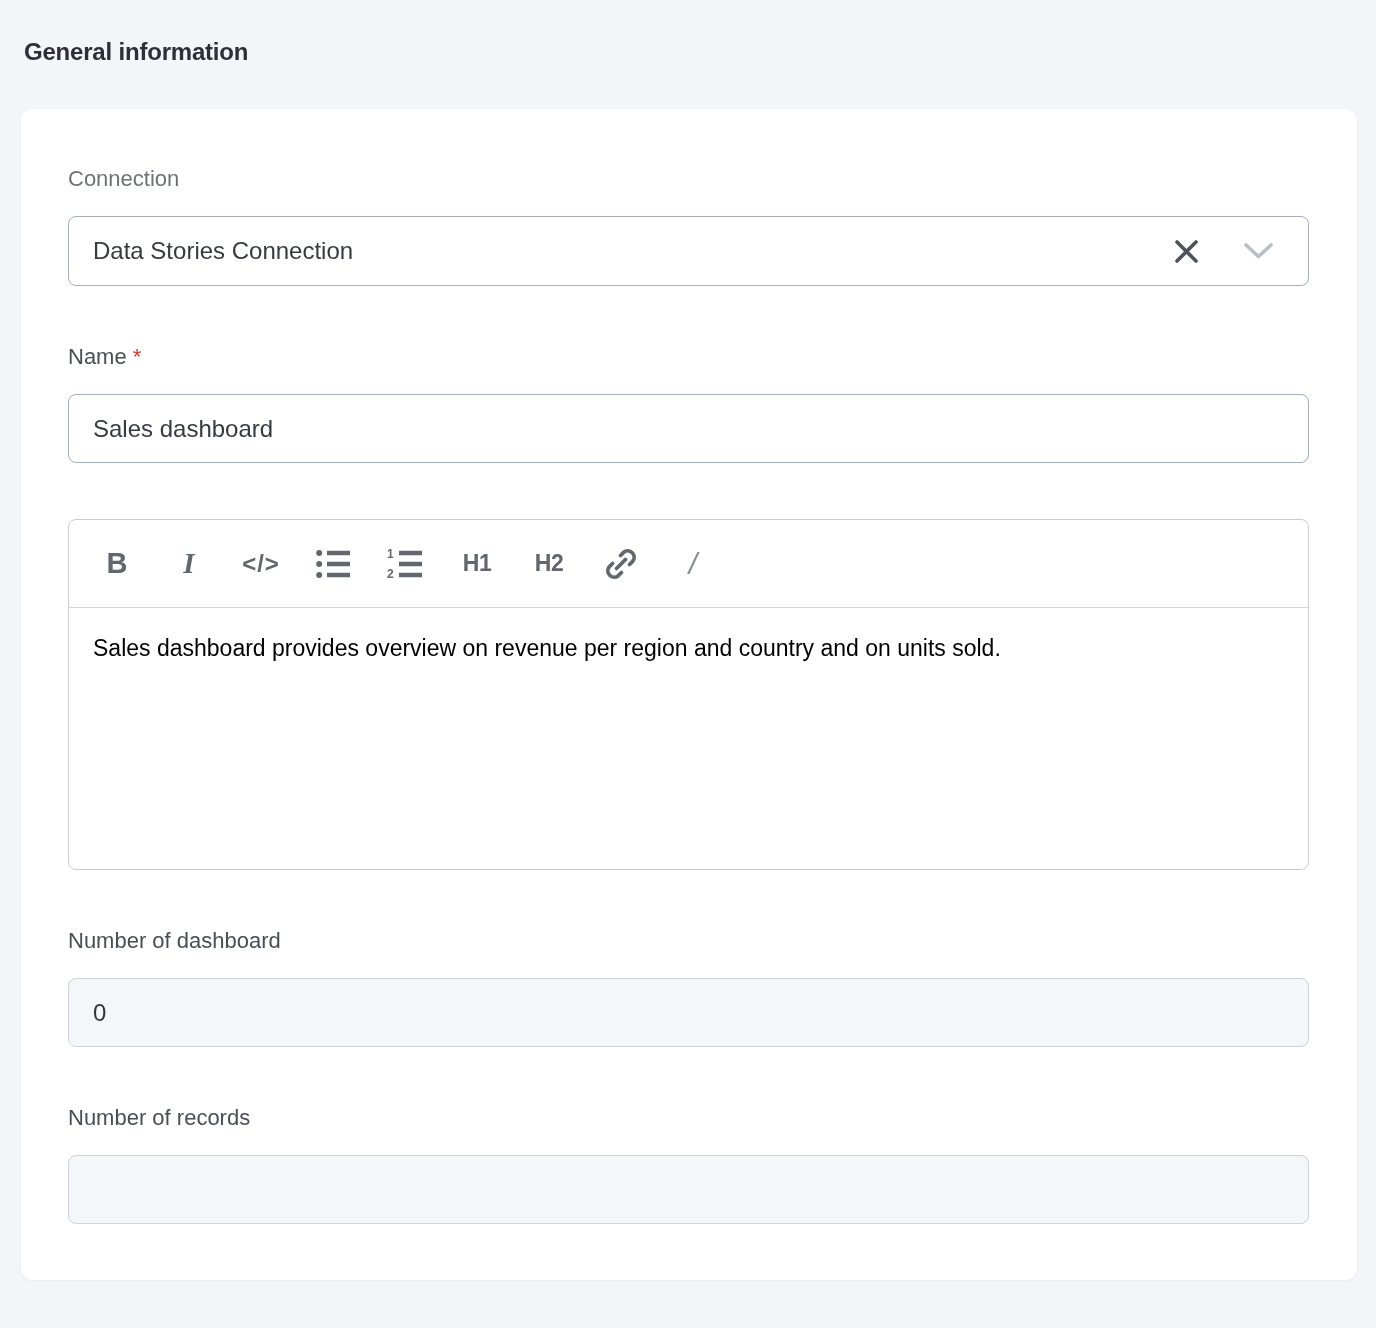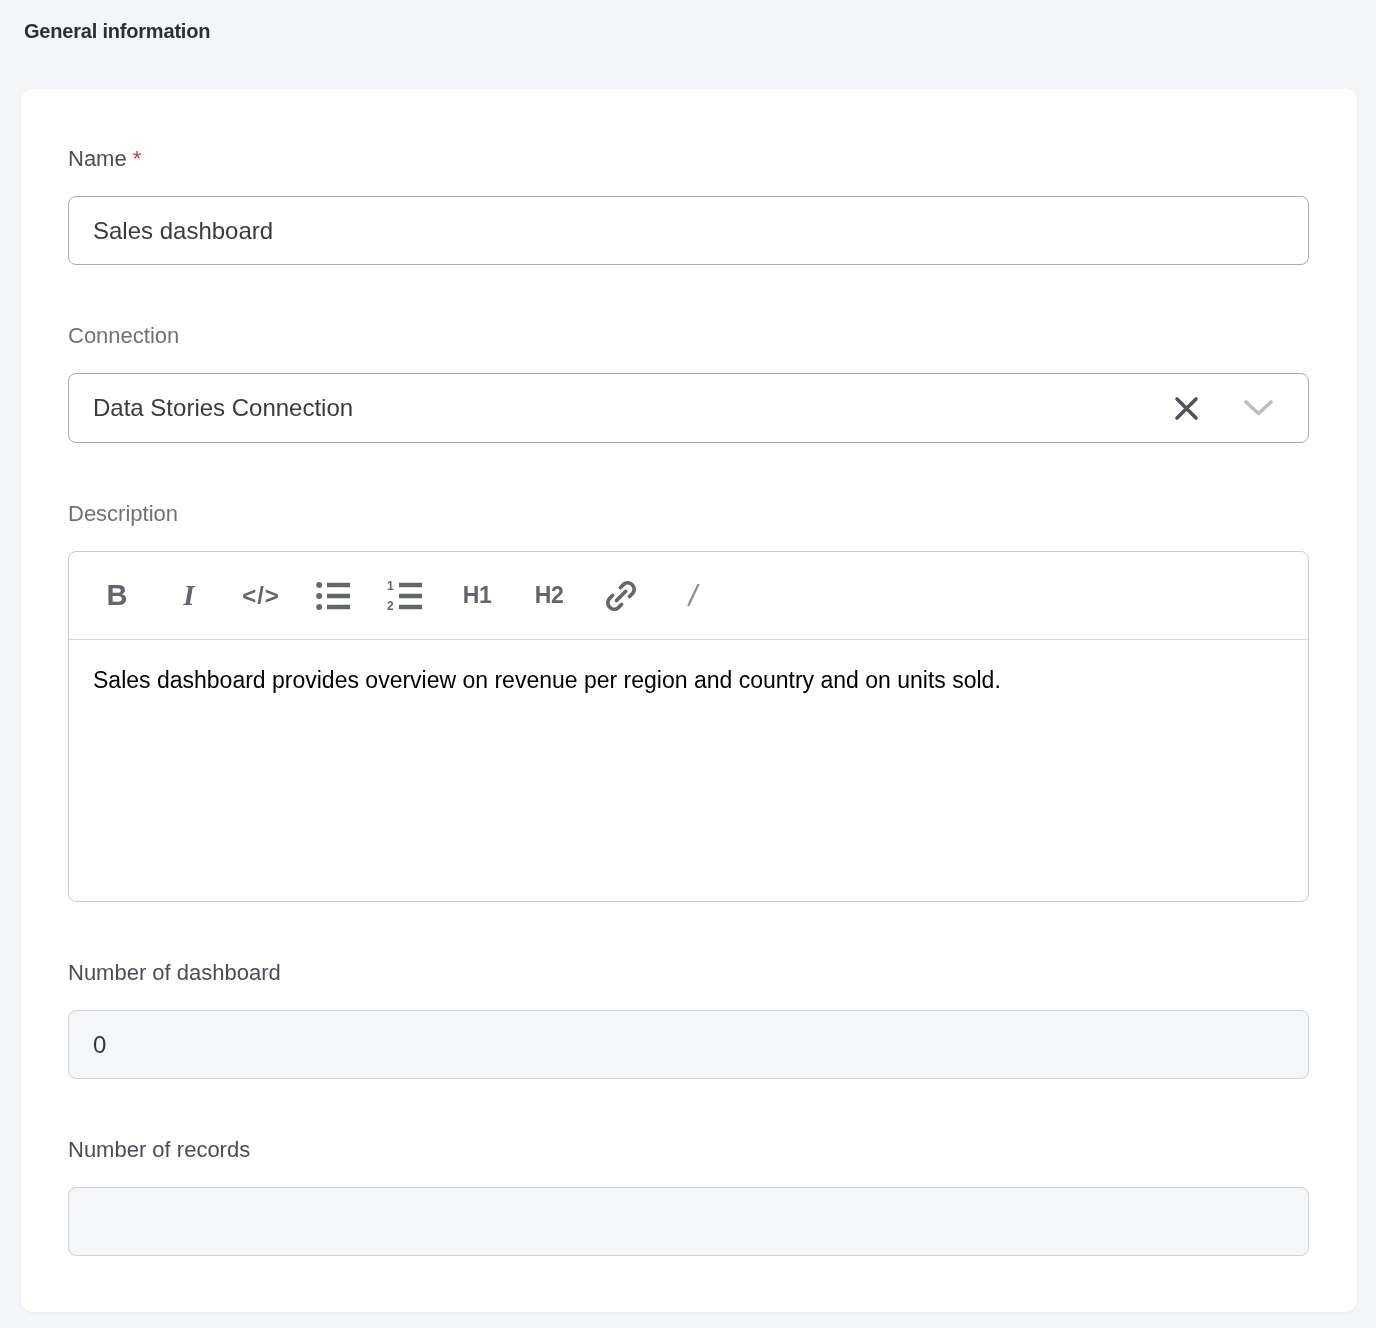--- a/index.html
+++ b/index.html
@@ -5,25 +5,26 @@
   * { box-sizing: border-box; margin: 0; padding: 0; }
   html, body {
     width: 1376px;
     background: #f3f5f8;
     font-family: "Liberation Sans", sans-serif;
   }
   body { height: 1328px; position: relative; }
 
   .page-title {
     padding: 15px 0 0 24px;
-    font-size: 20px;
+    font-size: 24px;
     line-height: 33px;
     font-weight: 700;
     color: #2b2f36;
     letter-spacing: -0.2px;
+    margin-top: 20px;
   }
 
   .card {
     margin: 41px 20px 0 21px;
     width: 1336px;
     background: #ffffff;
     border-radius: 12px;
     box-shadow: 0 1px 3px rgba(30, 50, 70, 0.05);
     padding: 55px 48px 48px 47px;
   }
@@ -126,25 +127,20 @@
   svg { display: block; }
 </style>
 </head>
 <body>
 
 <h1 class="page-title">General information</h1>
 
 <div class="card">
 
   <div class="field">
-    <label class="field-label"><span>Name</span><span class="required-star">*</span></label>
-    <input class="text-input" type="text" value="Sales dashboard" style="">
-  </div>
-
-  <div class="field">
     <label class="field-label gray">Connection</label>
     <div class="select-box">
       <span class="select-value">Data Stories Connection</span>
       <span class="select-actions">
         <button class="icon-btn">
           <span>
             <svg width="29" height="29" viewBox="0 0 29 29" fill="none">
               <path d="M5 5 L24 24 M24 5 L5 24" stroke="#4e535b" stroke-width="3.6" stroke-linecap="round"></path>
             </svg>
           </span>
@@ -154,21 +150,25 @@
             <svg width="31" height="18" viewBox="0 0 31 18" fill="none">
               <path d="M3 3 L15.5 14.5 L28 3" stroke="#b9bfc6" stroke-width="3.6" stroke-linecap="round" stroke-linejoin="round"></path>
             </svg>
           </span>
         </button>
       </span>
     </div>
   </div>
 
   <div class="field">
-    <label class="field-label gray">Description</label>
+    <label class="field-label"><span>Name</span><span class="required-star">*</span></label>
+    <input class="text-input" type="text" value="Sales dashboard" style="">
+  </div>
+
+  <div class="field">
     <div class="editor">
       <div class="editor-toolbar">
 
         <button class="tb-btn">
           <span class="tb-bold">B</span>
         </button>
 
         <button class="tb-btn">
           <span class="tb-italic">I</span>
         </button>

